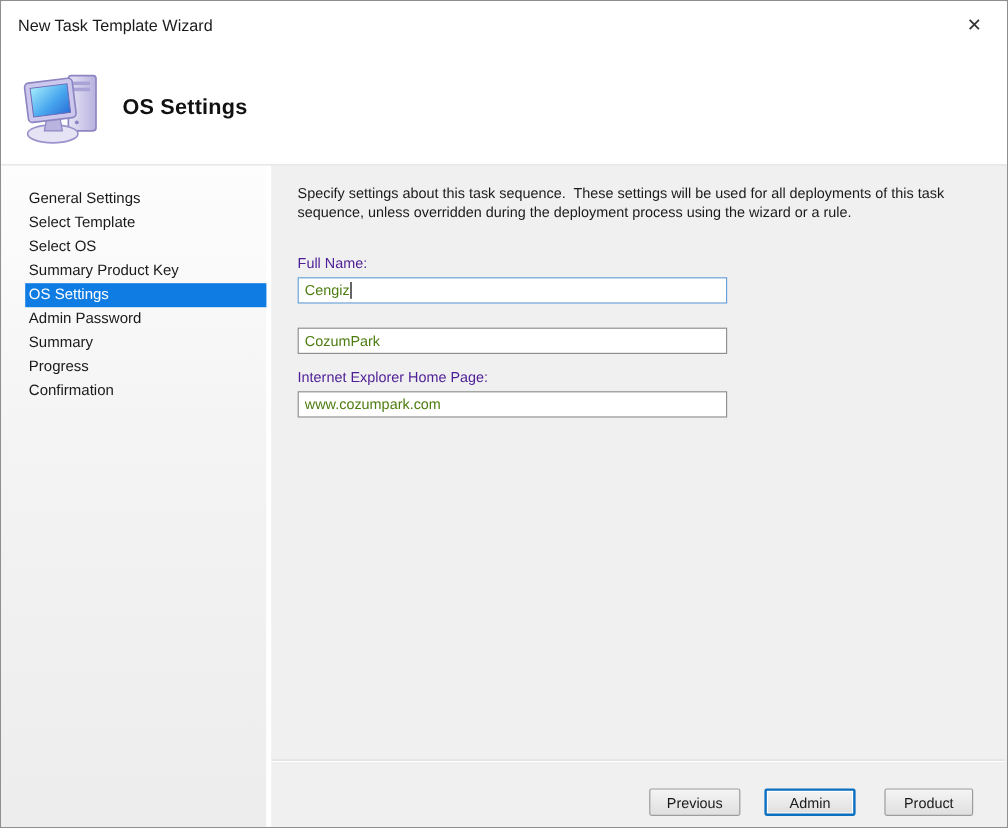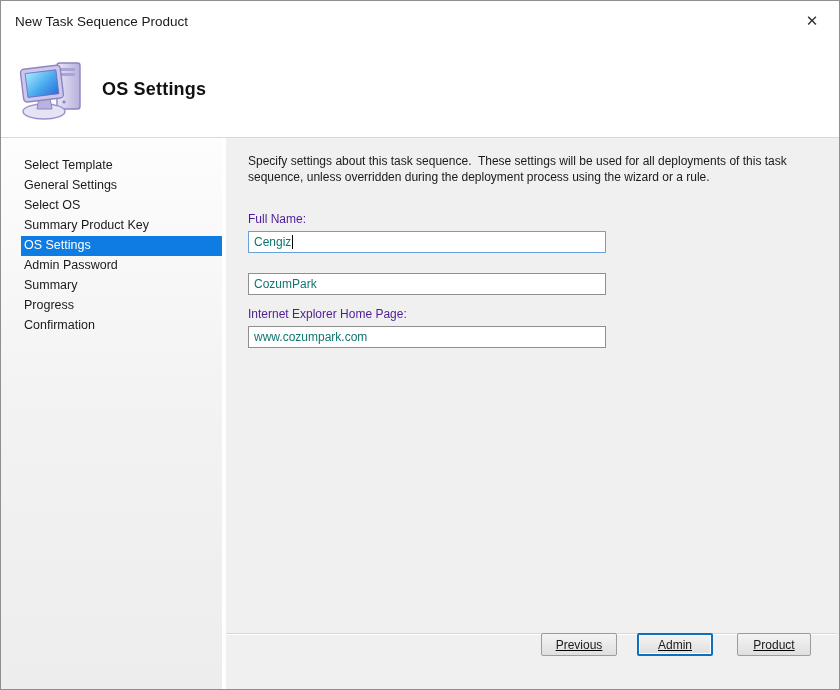--- a/index.html
+++ b/index.html
@@ -67,40 +67,40 @@
   
   .field { width: 358px; }
   .field-fullname { margin-top: 27px; }
   .field-org { margin-top: 20px; }
   .field-iehome { margin-top: 12px; }
   .field-label { font-size: 12px; color: #4c1d95; margin-bottom: 5px; }
   .text-input, .fake-input {
     width: 358px; height: 22px;
     background: #ffffff; border: 1px solid #8f8f8f;
     font-family: "Liberation Sans", sans-serif;
-    font-size: 12px; color: #0f766e;
+    font-size: 12px; color: #4d7c0f;
     padding: 2px 5px;
   }
   .fake-input {
     border: 1px solid #6aa1d8;
     display: flex; align-items: center;
   }
   .caret {
     display: inline-block; width: 1px; height: 14px;
     background: #000; margin-left: 1px;
   }
   
   .footer-divider {
     position: absolute; left: 0; right: 2px; top: 495px;
     height: 2px;
     border-top: 1px solid #d8d8d8; border-bottom: 1px solid #ffffff;
   }
   .footer-buttons {
-    position: absolute; top: 495px; right: 28px;
-    display: flex; align-items: center; text-decoration: underline;
+    position: absolute; top: 519px; right: 28px;
+    display: flex; align-items: center;
   }
   .btn {
     height: 23px; min-width: 74px;
     background: linear-gradient(to bottom, #f4f4f4, #dfdfdf);
     border: 1px solid #9c9c9c; border-radius: 2px;
     font-family: "Liberation Sans", sans-serif;
     font-size: 12px; color: #1a1a1a;
     padding: 0 10px; cursor: default;
   }
   .btn-previous { width: 76px; margin-right: 20px; }
@@ -110,21 +110,21 @@
     box-shadow: inset 0 0 0 1px #ffffff;
   }
   .btn-cancel { width: 74px; }
 </style>
 </head>
 <body>
 
 <div class="window">
 
   <div class="titlebar">
-    <div class="titlebar-text">New Task Sequence Product</div>
+    <div class="titlebar-text">New Task Template Wizard</div>
     <div class="close-btn">✕</div>
   </div>
 
   <div class="header">
     <svg class="header-icon" viewBox="0 0 64 60">
       <defs>
         <linearGradient id="scr" x1="0" y1="0" x2="1" y2="1">
           <stop offset="0" stop-color="#a6ecfc"></stop>
           <stop offset="0.55" stop-color="#4aa9ef"></stop>
           <stop offset="1" stop-color="#2a6fd8"></stop>
@@ -144,22 +144,22 @@
         <rect x="3" y="7" width="40" height="33" rx="3.5" fill="#ccc7ec" stroke="#8c85c2" stroke-width="1.4"></rect>
         <rect x="7.5" y="11.5" width="31" height="24" fill="url(#scr)" stroke="#6f67b5" stroke-width="0.8"></rect>
       </g>
     </svg>
     <div class="header-title">OS Settings</div>
   </div>
 
   <div class="body">
 
     <div class="sidebar">
+      <div class="nav-item">General Settings</div>
       <div class="nav-item">Select Template</div>
-      <div class="nav-item">General Settings</div>
       <div class="nav-item">Select OS</div>
       <div class="nav-item">Summary Product Key</div>
       <div class="nav-item selected">OS Settings</div>
       <div class="nav-item">Admin Password</div>
       <div class="nav-item">Summary</div>
       <div class="nav-item">Progress</div>
       <div class="nav-item">Confirmation</div>
     </div>
 
     <div class="main">

